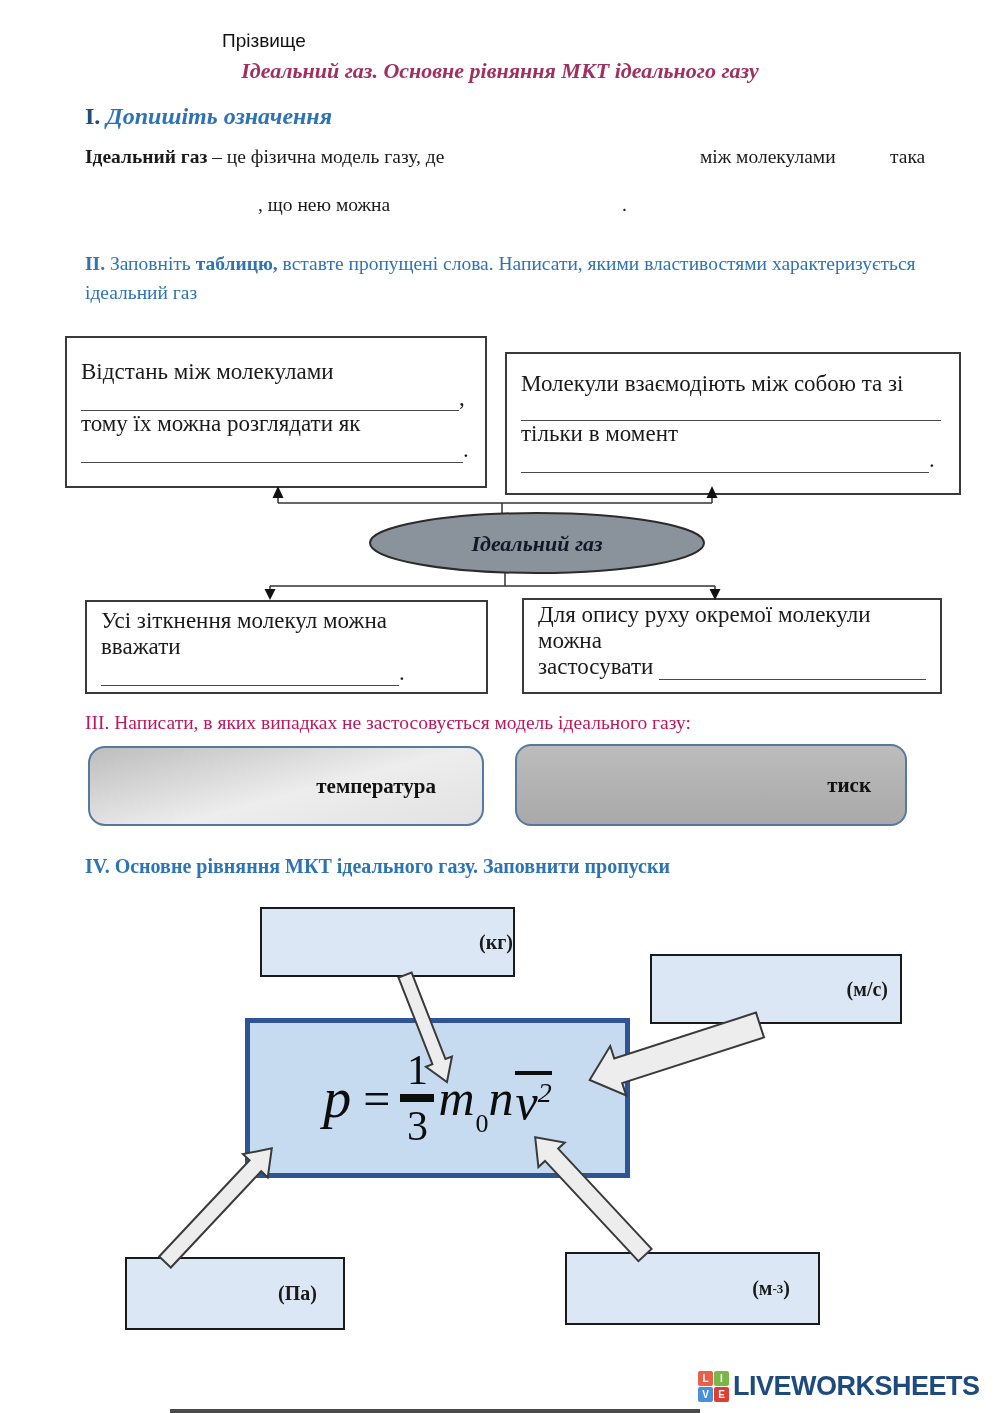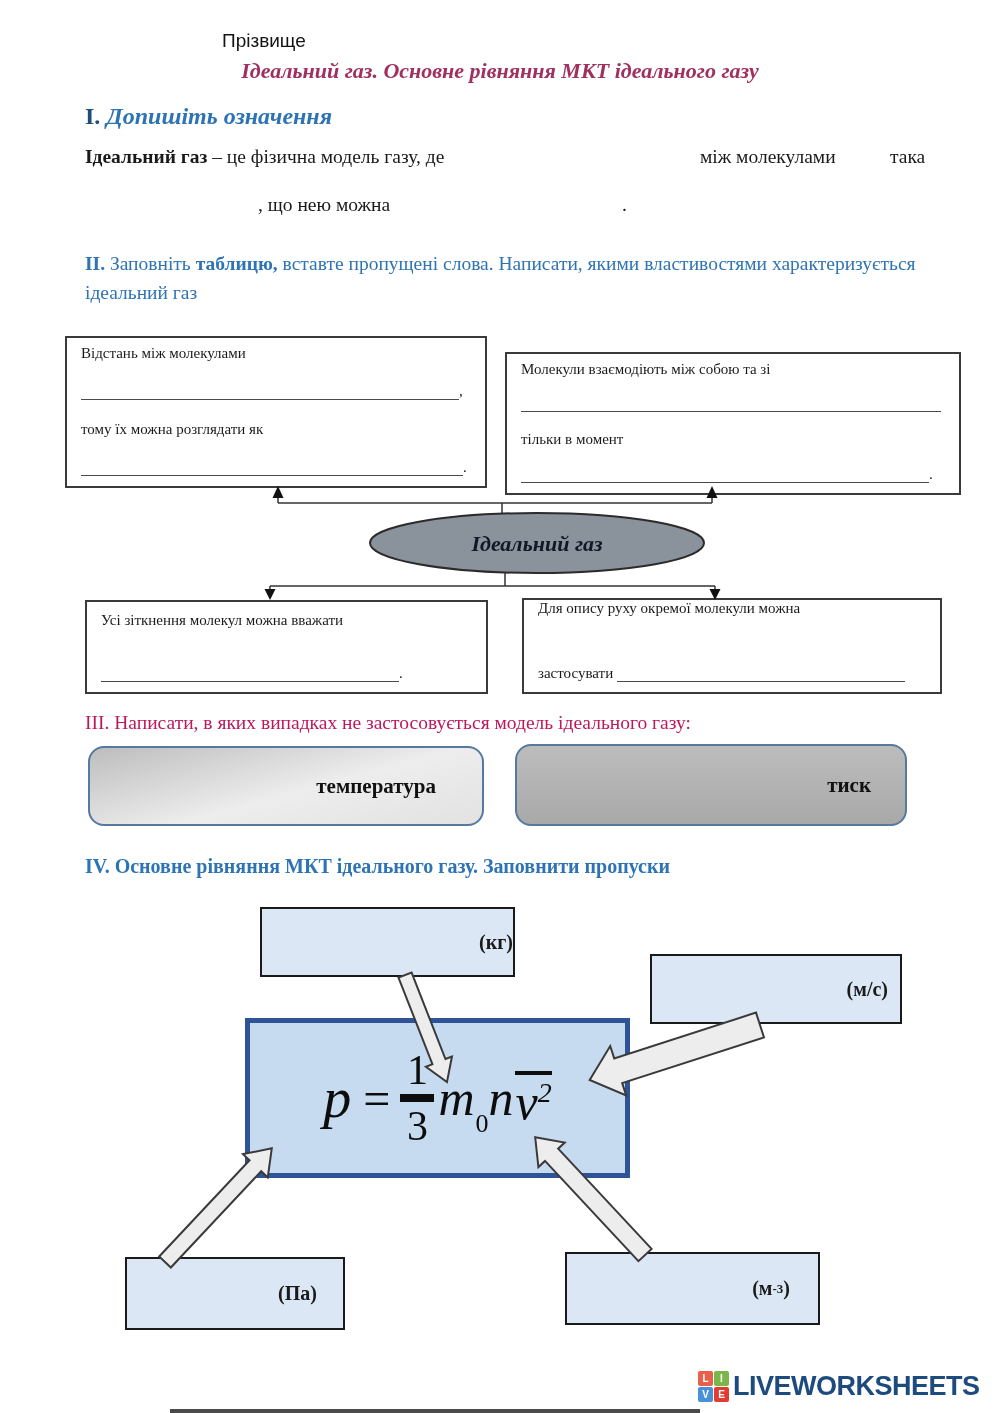--- a/index.html
+++ b/index.html
@@ -15,35 +15,35 @@
               font-weight:bold;font-style:italic;color:#a03060;}
   .surname{left:222px;top:30px;font-size:19px;color:#141414;}
   .h1{left:85px;top:103px;font-size:24px;}
   .numeral1{color:#1f4e79;font-weight:bold;}
   .bodytxt{font-size:19.5px;}
   .h2{left:85px;top:249px;width:845px;font-size:19.5px;color:#2e74b5;line-height:1.5;}
   .h3{left:85px;top:712px;font-size:19.5px;color:#be185d;}
   .h4{left:85px;top:855px;font-size:20px;color:#2e74b5;font-weight:bold;}
 
   .wbox{border:2px solid #3a3a3a;background:#ffffff;box-sizing:border-box;
-        display:flex;flex-direction:column;justify-content:space-between;
-        padding:7px 14px 10px 14px;font-size:15px;}
+        display:flex;flex-direction:column;justify-content:center;
+        padding:7px 14px 10px 14px;font-size:23px;}
   .blankrow{display:flex;align-items:flex-end;}
   .blank{display:inline-block;border-bottom:1.5px solid #4a4a4a;height:1em;}
 
   .box-tl{left:65px;top:336px;width:422px;height:152px;}
   .box-tr{left:505px;top:352px;width:456px;height:143px;}
   .box-bl{left:85px;top:600px;width:403px;height:94px;}
   .box-br{left:522px;top:598px;width:420px;height:96px;}
 
   .chip{box-sizing:border-box;border:2px solid #56799f;border-radius:16px;
         display:flex;align-items:center;justify-content:flex-end;
         font-size:21px;font-weight:bold;color:#111;}
   .chip-left{left:88px;top:746px;width:396px;height:80px;padding-right:46px;
-             background:linear-gradient(165deg,#bdbdbd 0%,#ededed 55%,#e2e2e2 100%);}
+             background:linear-gradient(165deg,#bdbdbd 0%,#ededed 55%,#e2e2e2 100%);border-radius:17px;}
   .chip-right{left:515px;top:744px;width:392px;height:82px;padding-right:34px;
               background:linear-gradient(180deg,#bcbcbc,#a9a9a9);}
 
   .unitbox{box-sizing:border-box;border:2px solid #1a1a1a;background:#dbe7f4;
            display:flex;align-items:center;justify-content:flex-end;
            font-size:20px;font-weight:bold;}
   .kg-box{left:260px;top:907px;width:255px;height:70px;}
   .ms-box{left:650px;top:954px;width:252px;height:70px;padding-right:12px;}
   .pa-box{left:125px;top:1257px;width:220px;height:73px;padding-right:26px;}
   .m3-box{left:565px;top:1252px;width:255px;height:73px;padding-right:28px;}

